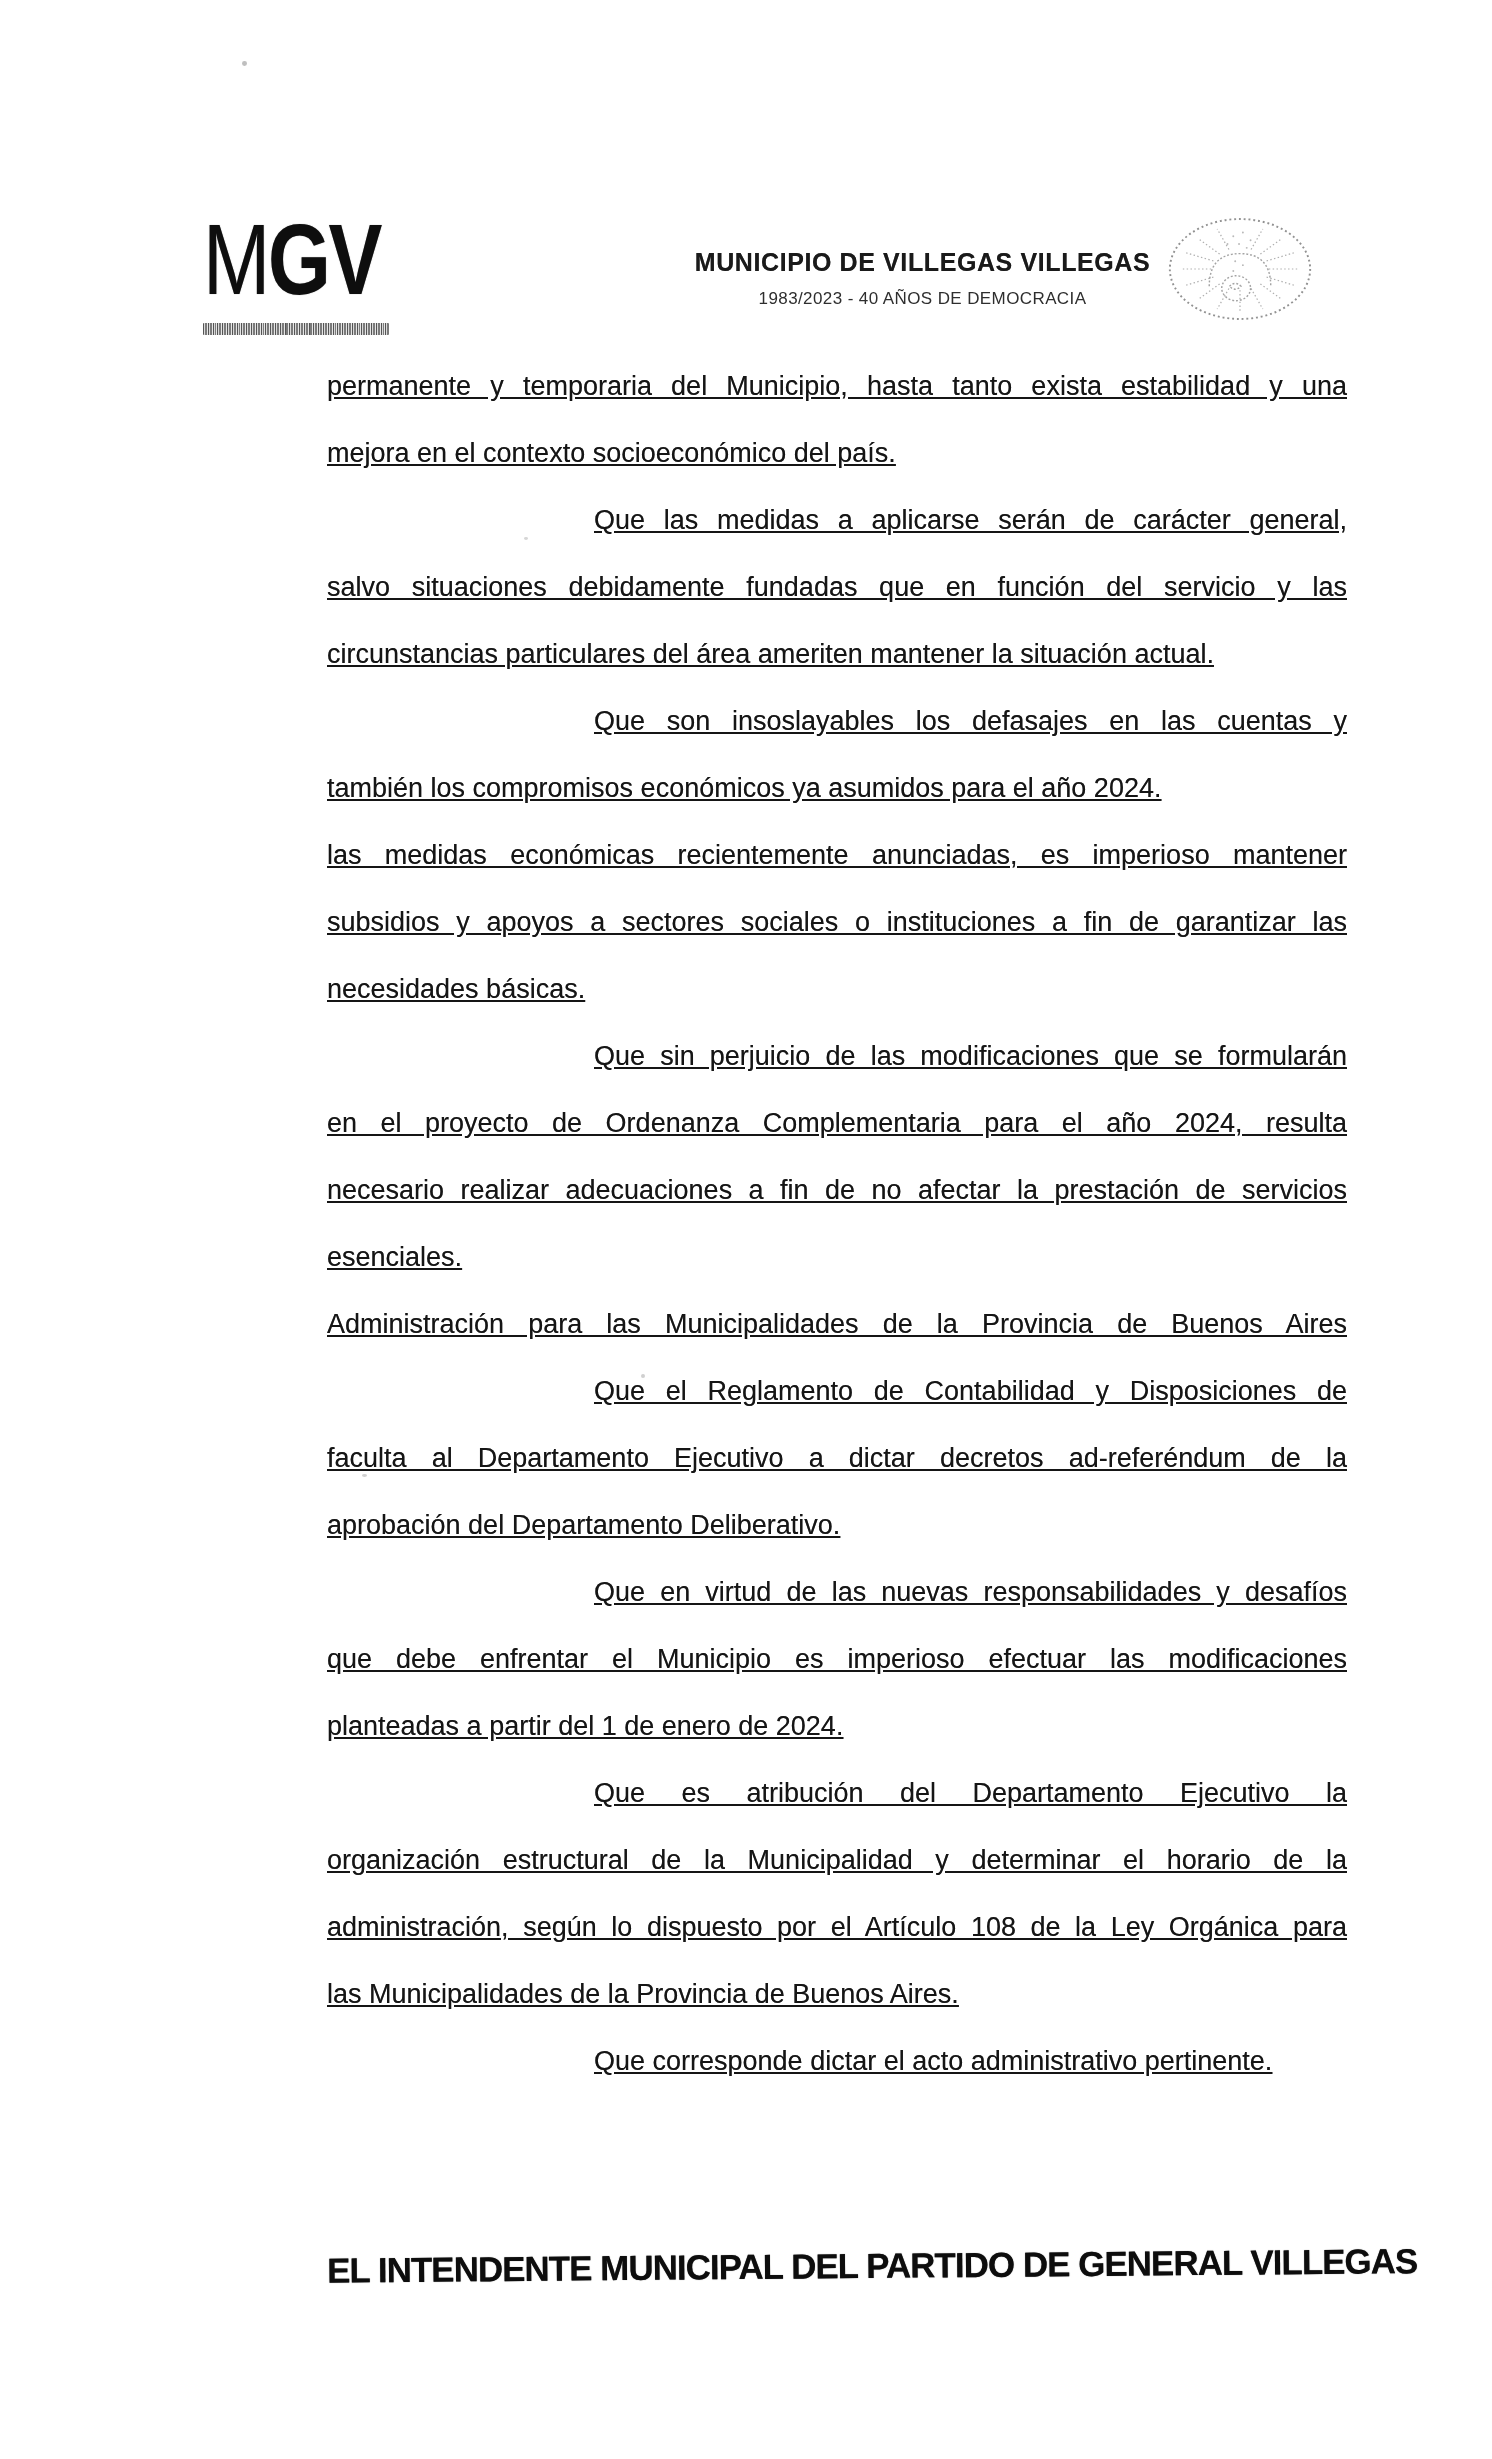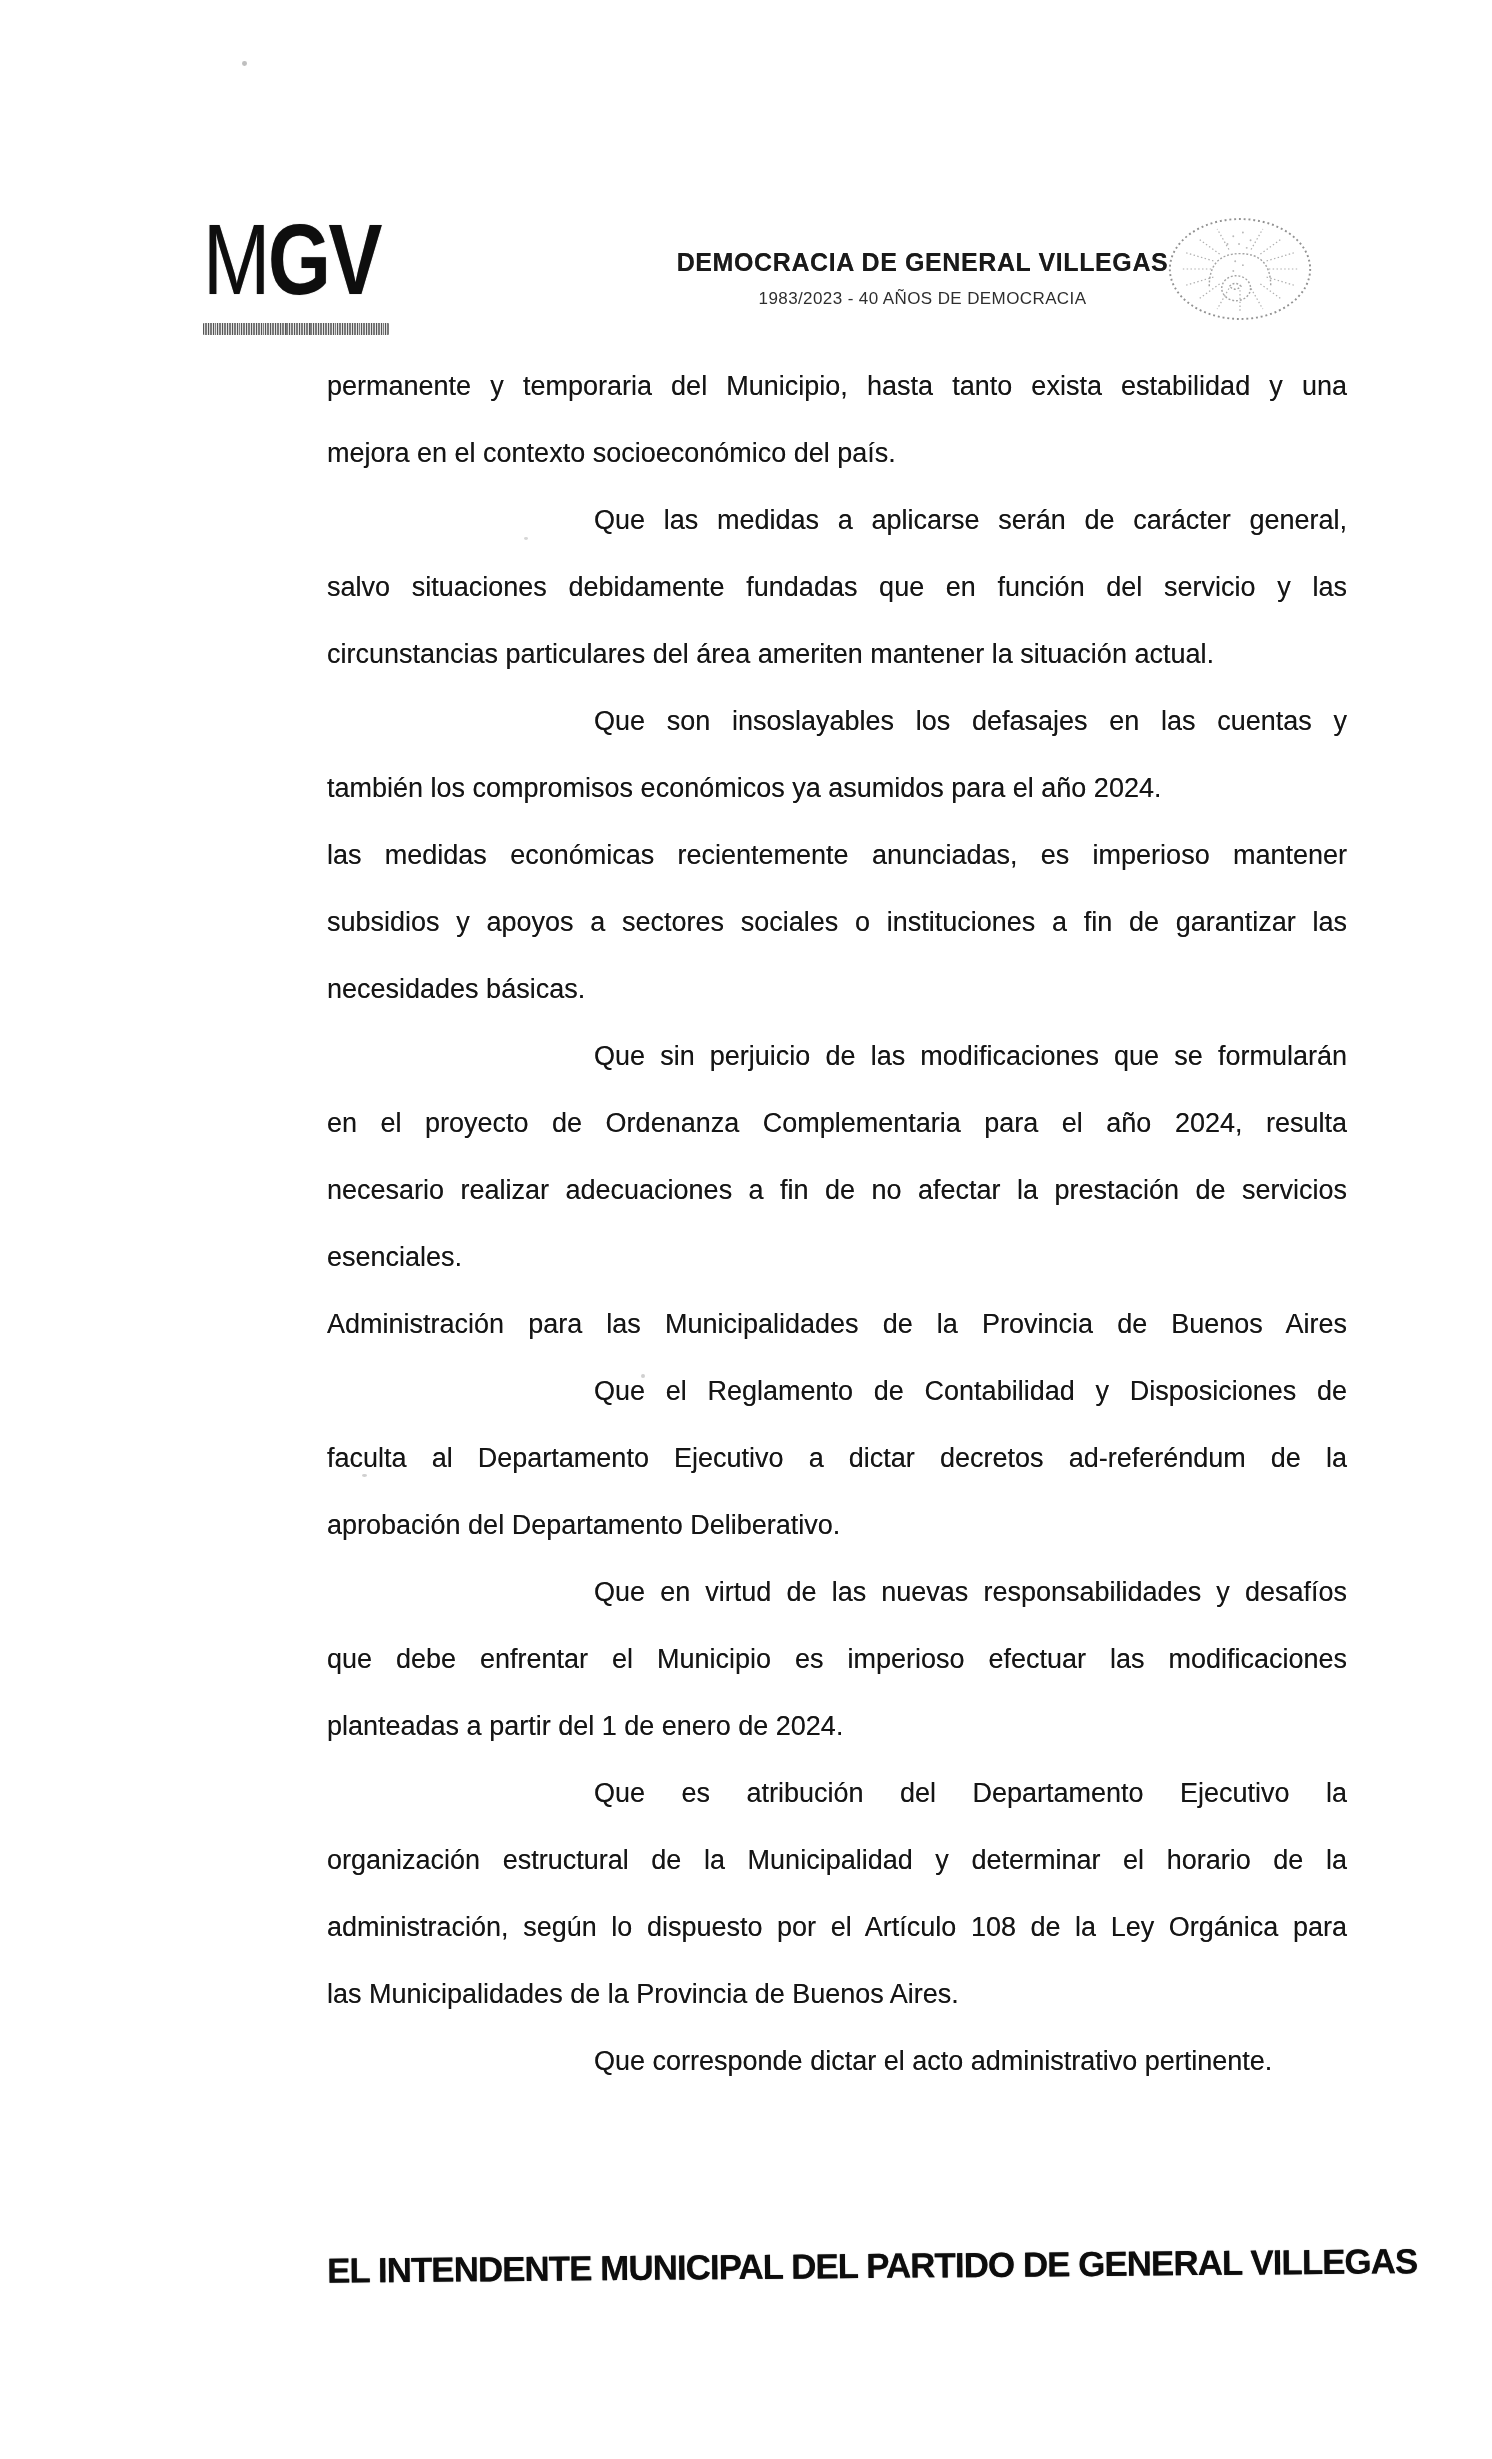--- a/index.html
+++ b/index.html
@@ -51,20 +51,21 @@
   
   .bodytext{
     position:absolute;left:327px;top:353px;width:1020px;
     font-size:27px;
     text-shadow:0 0 0.5px rgba(0,0,0,.55);
   }
   .line{
     height:67px;line-height:67px;
     white-space:nowrap;overflow:visible;
     text-align:left;
+    text-decoration:underline;
   }
   .line.justify{
     white-space:normal;
     text-align:justify;
     text-align-last:justify;
   }
   .line.indent{padding-left:267px;}
 
   .closing{
     position:absolute;left:327px;top:2246px;width:1080px;margin:0;
@@ -87,21 +88,21 @@
 <body>
 
 <div class="canvas">
 
   <div class="logo">
     <span class="lt-m">M</span><span class="lt-gv">GV</span>
   </div>
   <div class="logo-tagline"></div>
 
   <div class="title-block">
-    <div class="muni-title">DEMOCRACIA DE GENERAL VILLEGAS</div>
+    <div class="muni-title">MUNICIPIO DE VILLEGAS VILLEGAS</div>
     <div class="muni-subtitle">1983/2023 - 40 AÑOS DE DEMOCRACIA</div>
   </div>
 
   <svg class="seal" viewBox="0 0 154 112" aria-hidden="true">
     <g fill="none" stroke="#5f5f5f" stroke-width="2" stroke-dasharray="2 3" opacity="0.8">
       <ellipse cx="77" cy="56" rx="73" ry="52"></ellipse>
     </g>
     <g fill="none" stroke="#6f6f6f" stroke-width="1.3" stroke-dasharray="1.5 2.5" opacity="0.65">
       <line x1="107" y1="56" x2="139" y2="56"></line>
       <line x1="104.7" y1="64.4" x2="134.3" y2="73.2"></line>

